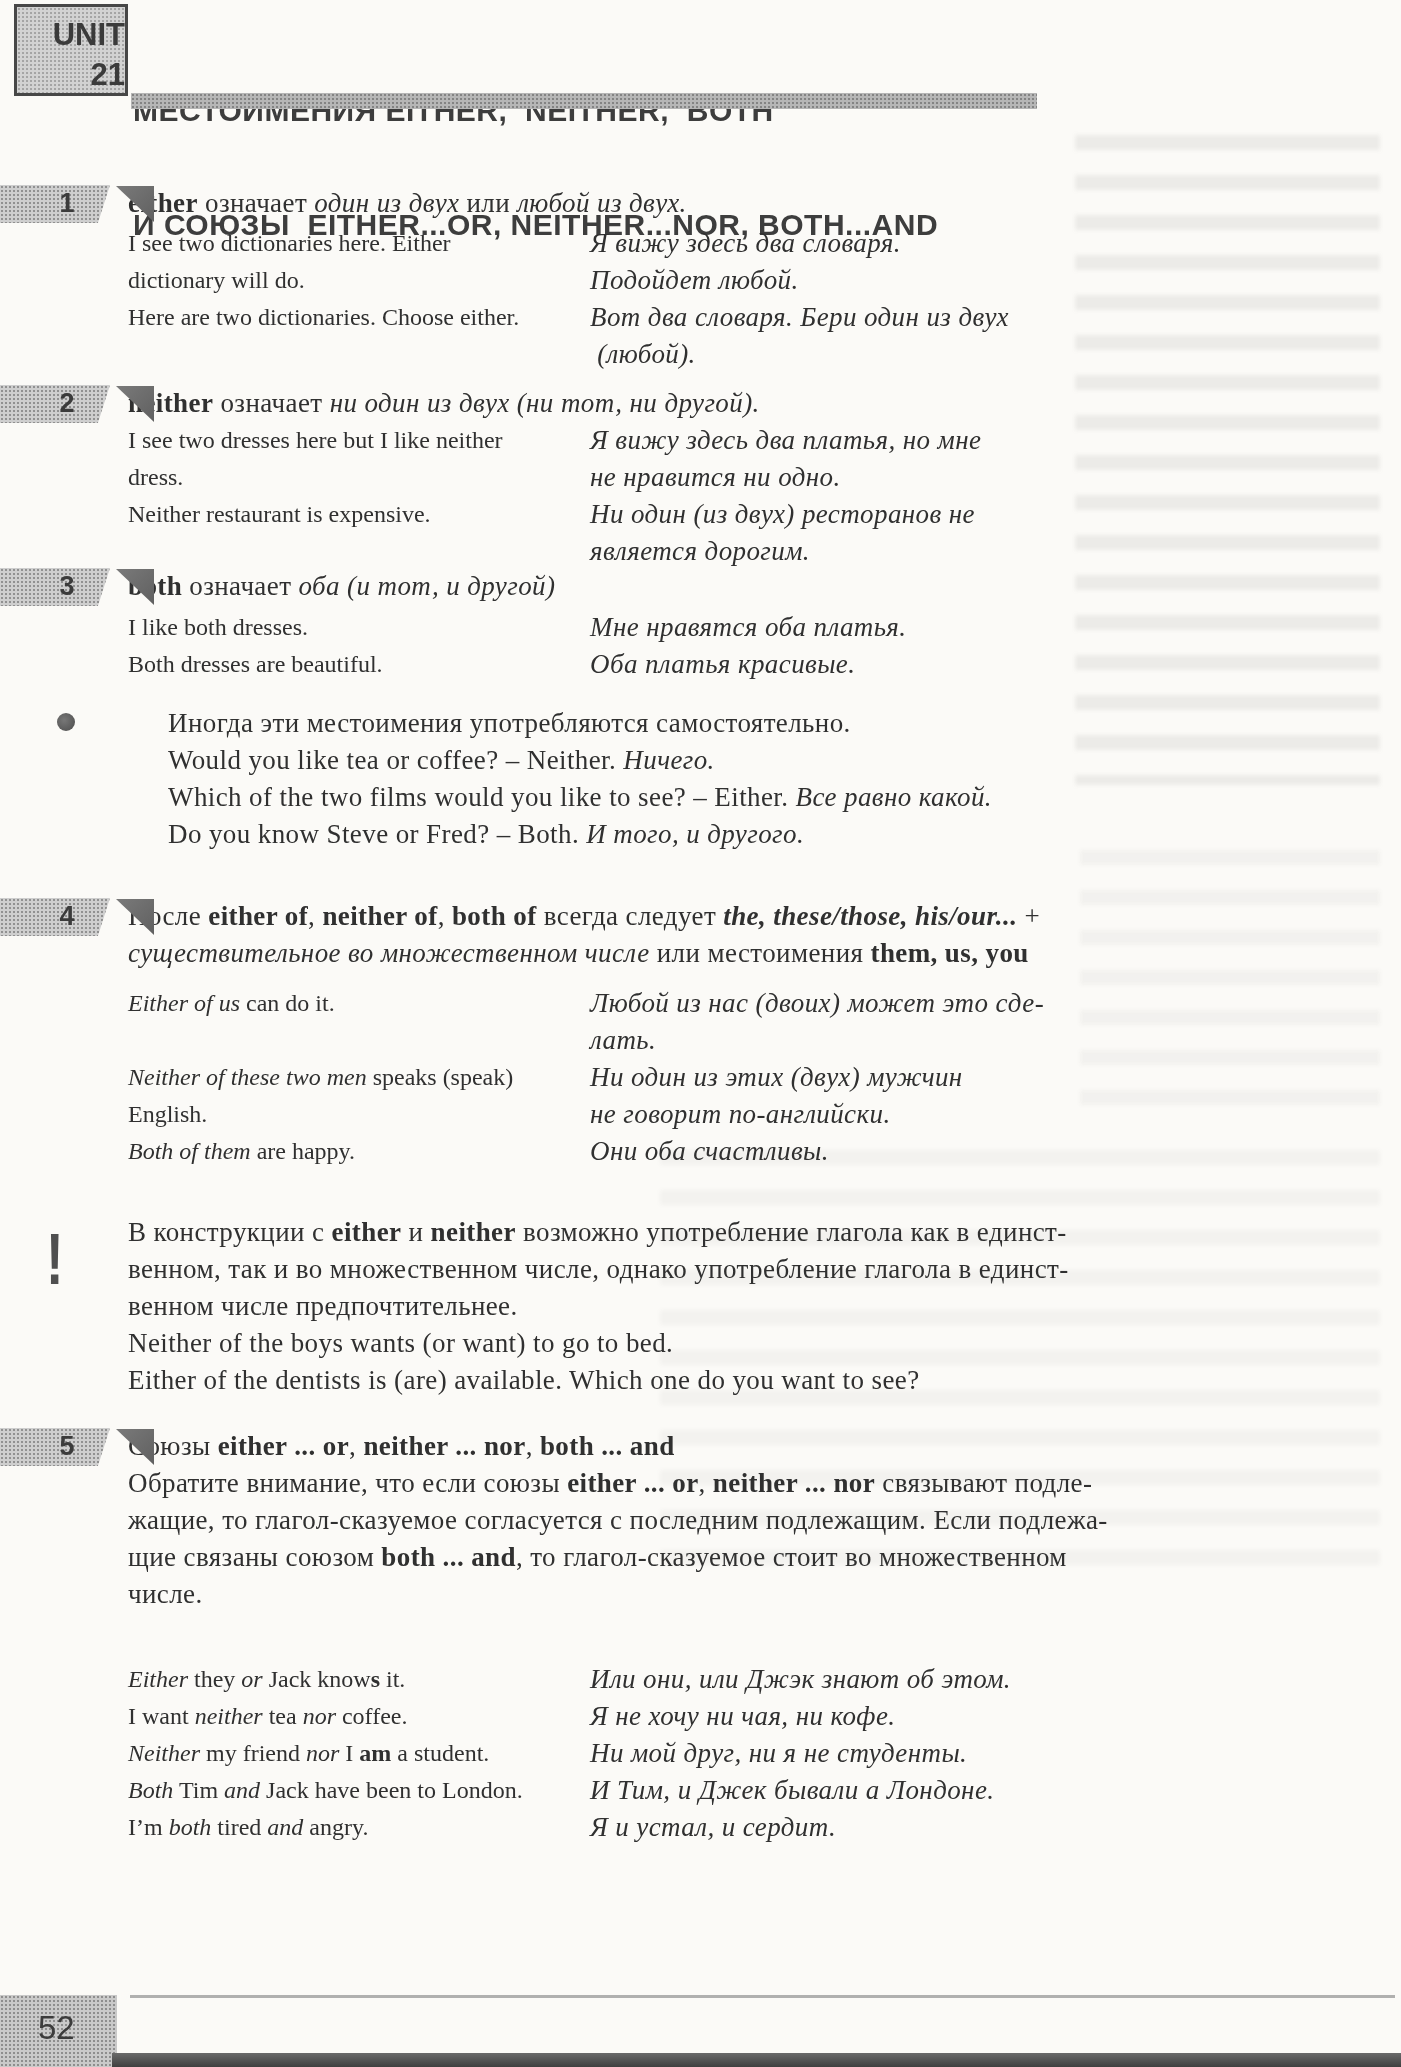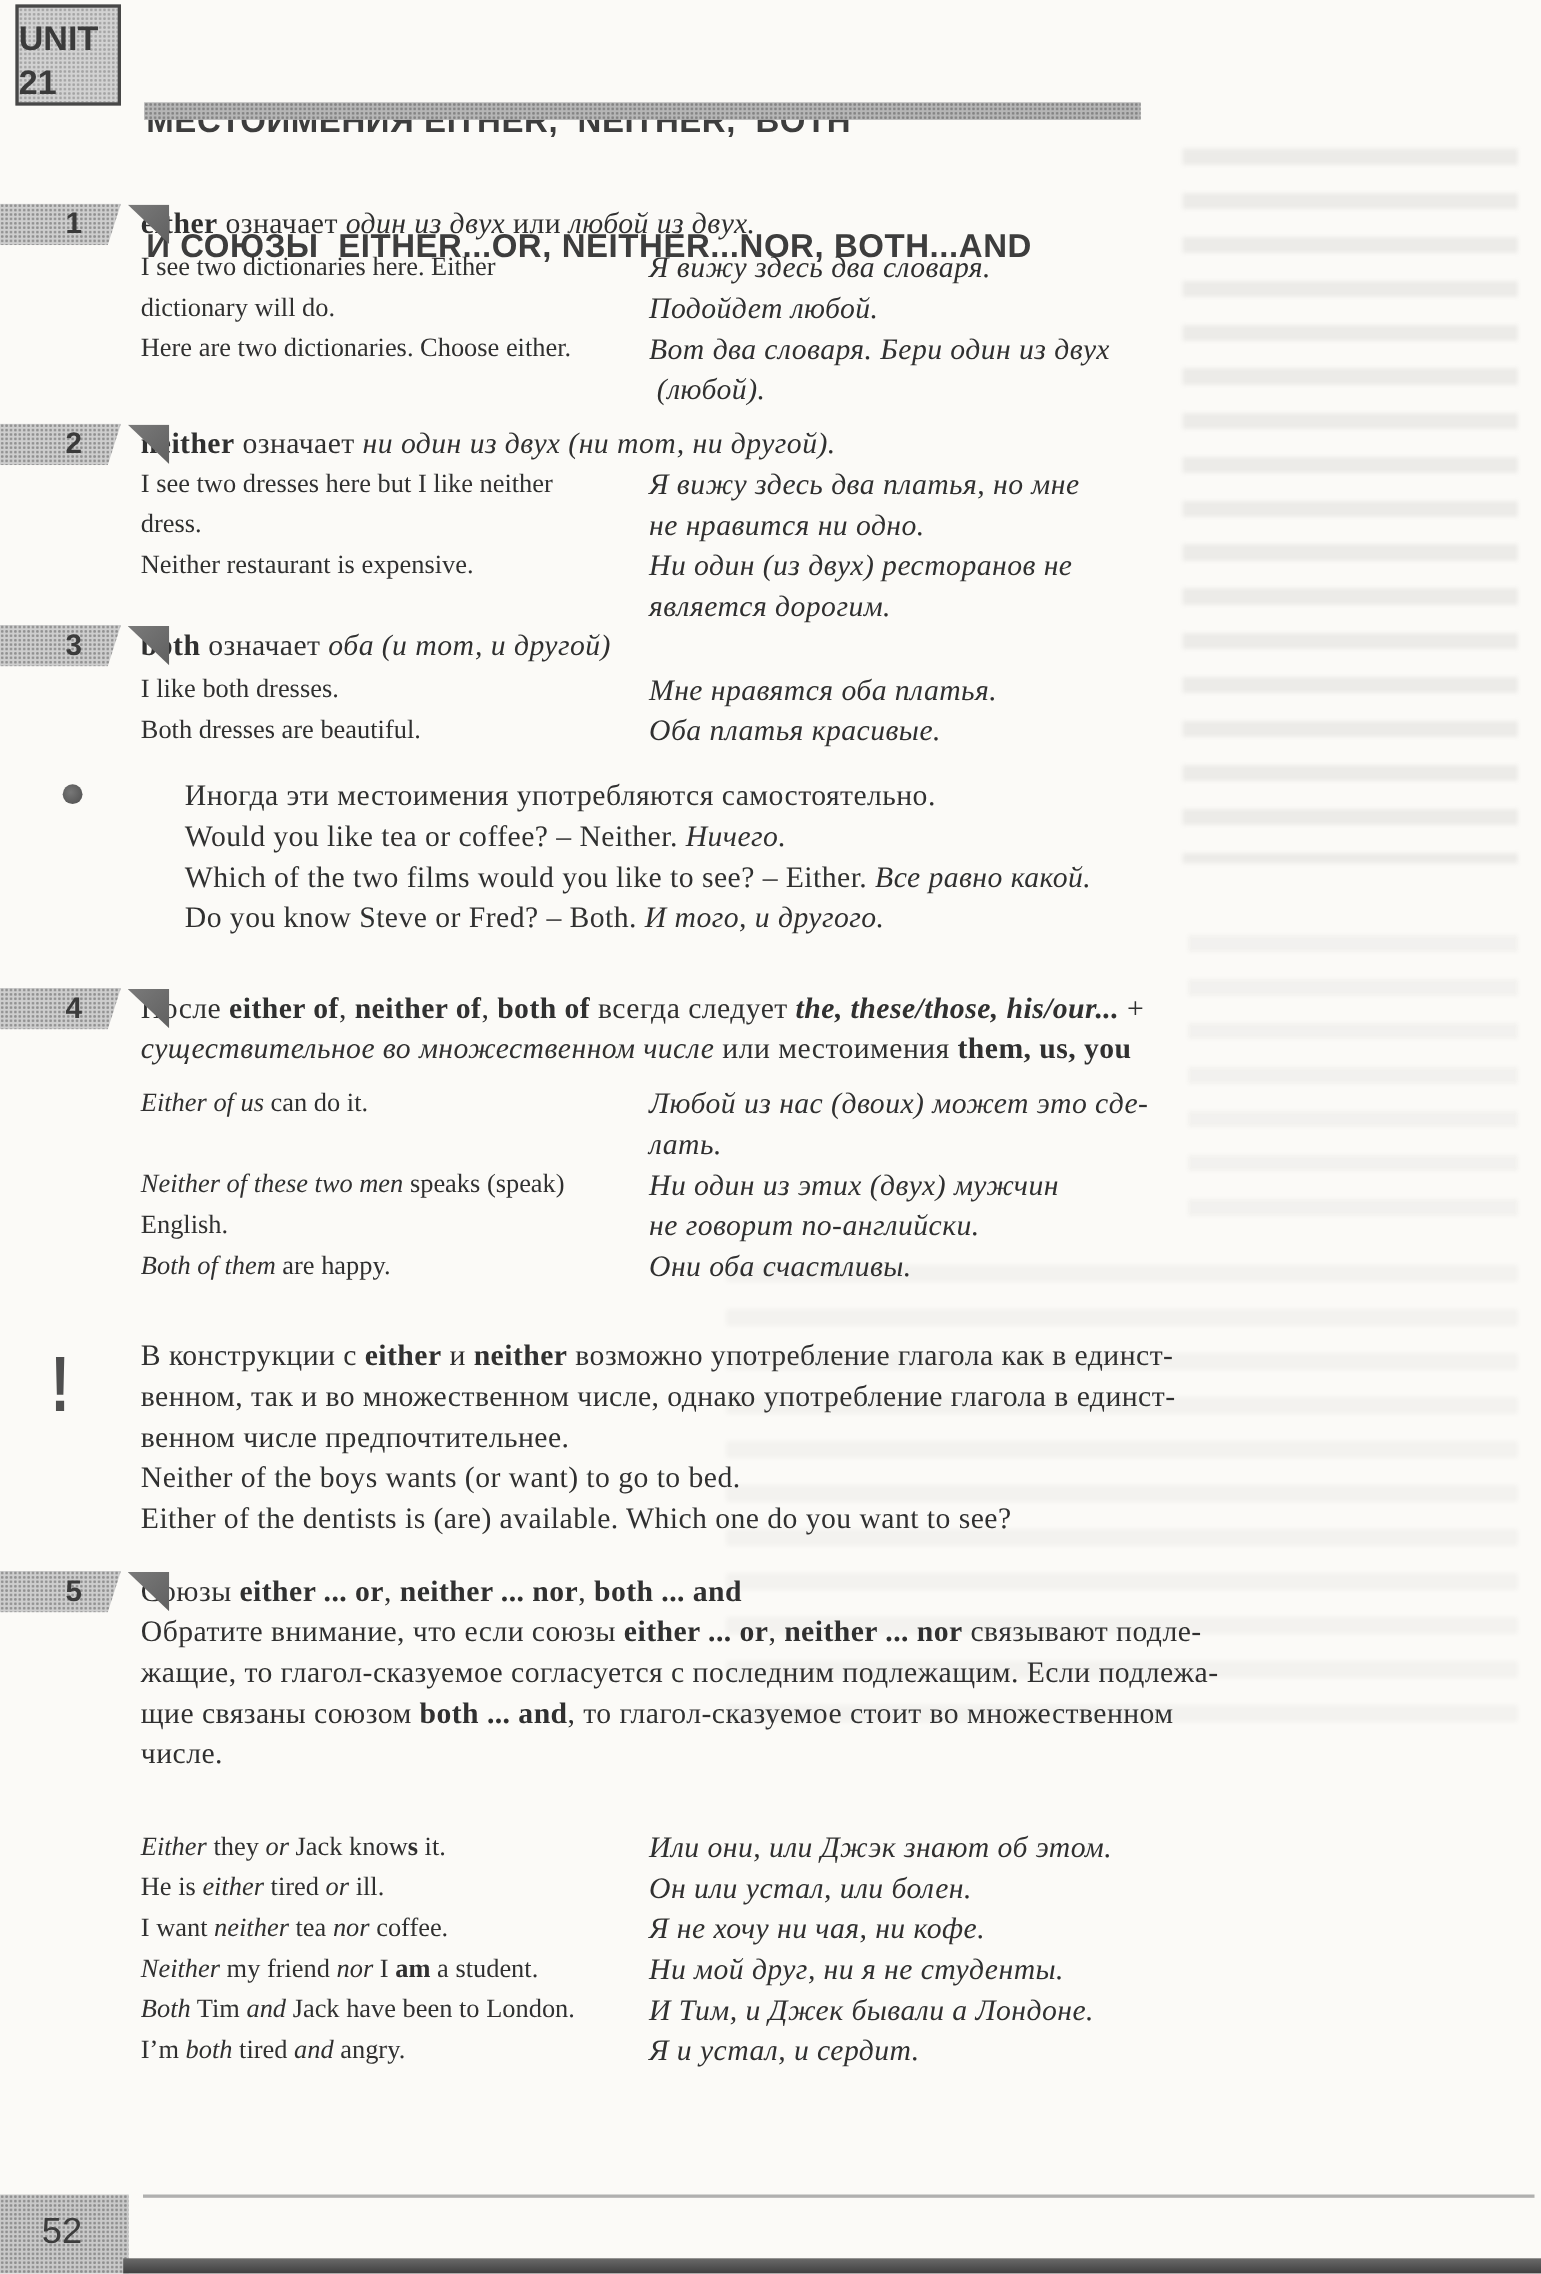--- a/index.html
+++ b/index.html
@@ -11,27 +11,27 @@
   
   .halftone{
     background-color:#cecece;
     background-image:radial-gradient(rgba(70,70,70,.45) 1px,transparent 1.4px);
     background-size:4px 4px;
   }
   .ghost{position:absolute;filter:blur(2px);pointer-events:none;
     background:repeating-linear-gradient(180deg,rgba(110,110,110,.10) 0 15px,transparent 15px 40px);}
   
   .unit-box{
-    position:absolute;left:14px;top:4px;width:96px;height:92px;
+    position:absolute;left:14px;top:4px;width:114px;height:92px;
     border:3px solid #474747;
     background-color:#d2d2d2;
     background-image:radial-gradient(rgba(80,80,80,.35) 1px,transparent 1.4px);
     background-size:4px 4px;
     font-family:"Liberation Sans",sans-serif;font-weight:700;color:#3b3b3b;
-    text-align:left;font-size:31px;line-height:40px;padding-top:8px;box-sizing:border-box;
+    text-align:right;font-size:31px;line-height:40px;padding-top:8px;box-sizing:border-box;
   }
   .title{
     position:absolute;left:133px;top:16px;
     font-family:"Liberation Sans",sans-serif;font-weight:700;
     font-size:30px;line-height:38px;color:#3d3d3d;letter-spacing:.5px;white-space:pre;
   }
   .title-rule{position:absolute;left:131px;top:93px;width:906px;height:16px;background-color:#b6b6b6;}
   
   .content{position:absolute;left:0;top:0;width:1401px;height:2067px;}
   .block{position:absolute;left:0;width:1401px;}
@@ -271,28 +271,20 @@
             <div class="row">
               <div class="col-en en">
                 <div class="tline"><span class="seg-i">Either</span><span class="seg-n"> they </span><span class="seg-i">or</span><span class="seg-n"> Jack know</span><span class="seg-b">s</span><span class="seg-n"> it.</span></div>
               </div>
               <div class="col-ru ru">
                 <div class="tline"><span class="seg-n">Или они, или Джэк знают об этом.</span></div>
               </div>
             </div>
             <div class="row">
               <div class="col-en en">
-                <div class="tline"><span class="seg-n">He is </span><span class="seg-i">either</span><span class="seg-n"> tired </span><span class="seg-i">or</span><span class="seg-n"> ill.</span></div>
-              </div>
-              <div class="col-ru ru">
-                <div class="tline"><span class="seg-n">Он или устал, или болен.</span></div>
-              </div>
-            </div>
-            <div class="row">
-              <div class="col-en en">
                 <div class="tline"><span class="seg-n">I want </span><span class="seg-i">neither</span><span class="seg-n"> tea </span><span class="seg-i">nor</span><span class="seg-n"> coffee.</span></div>
               </div>
               <div class="col-ru ru">
                 <div class="tline"><span class="seg-n">Я не хочу ни чая, ни кофе.</span></div>
               </div>
             </div>
             <div class="row">
               <div class="col-en en">
                 <div class="tline"><span class="seg-i">Neither</span><span class="seg-n"> my friend </span><span class="seg-i">nor</span><span class="seg-n"> I </span><span class="seg-b">am</span><span class="seg-n"> a student.</span></div>
               </div>

